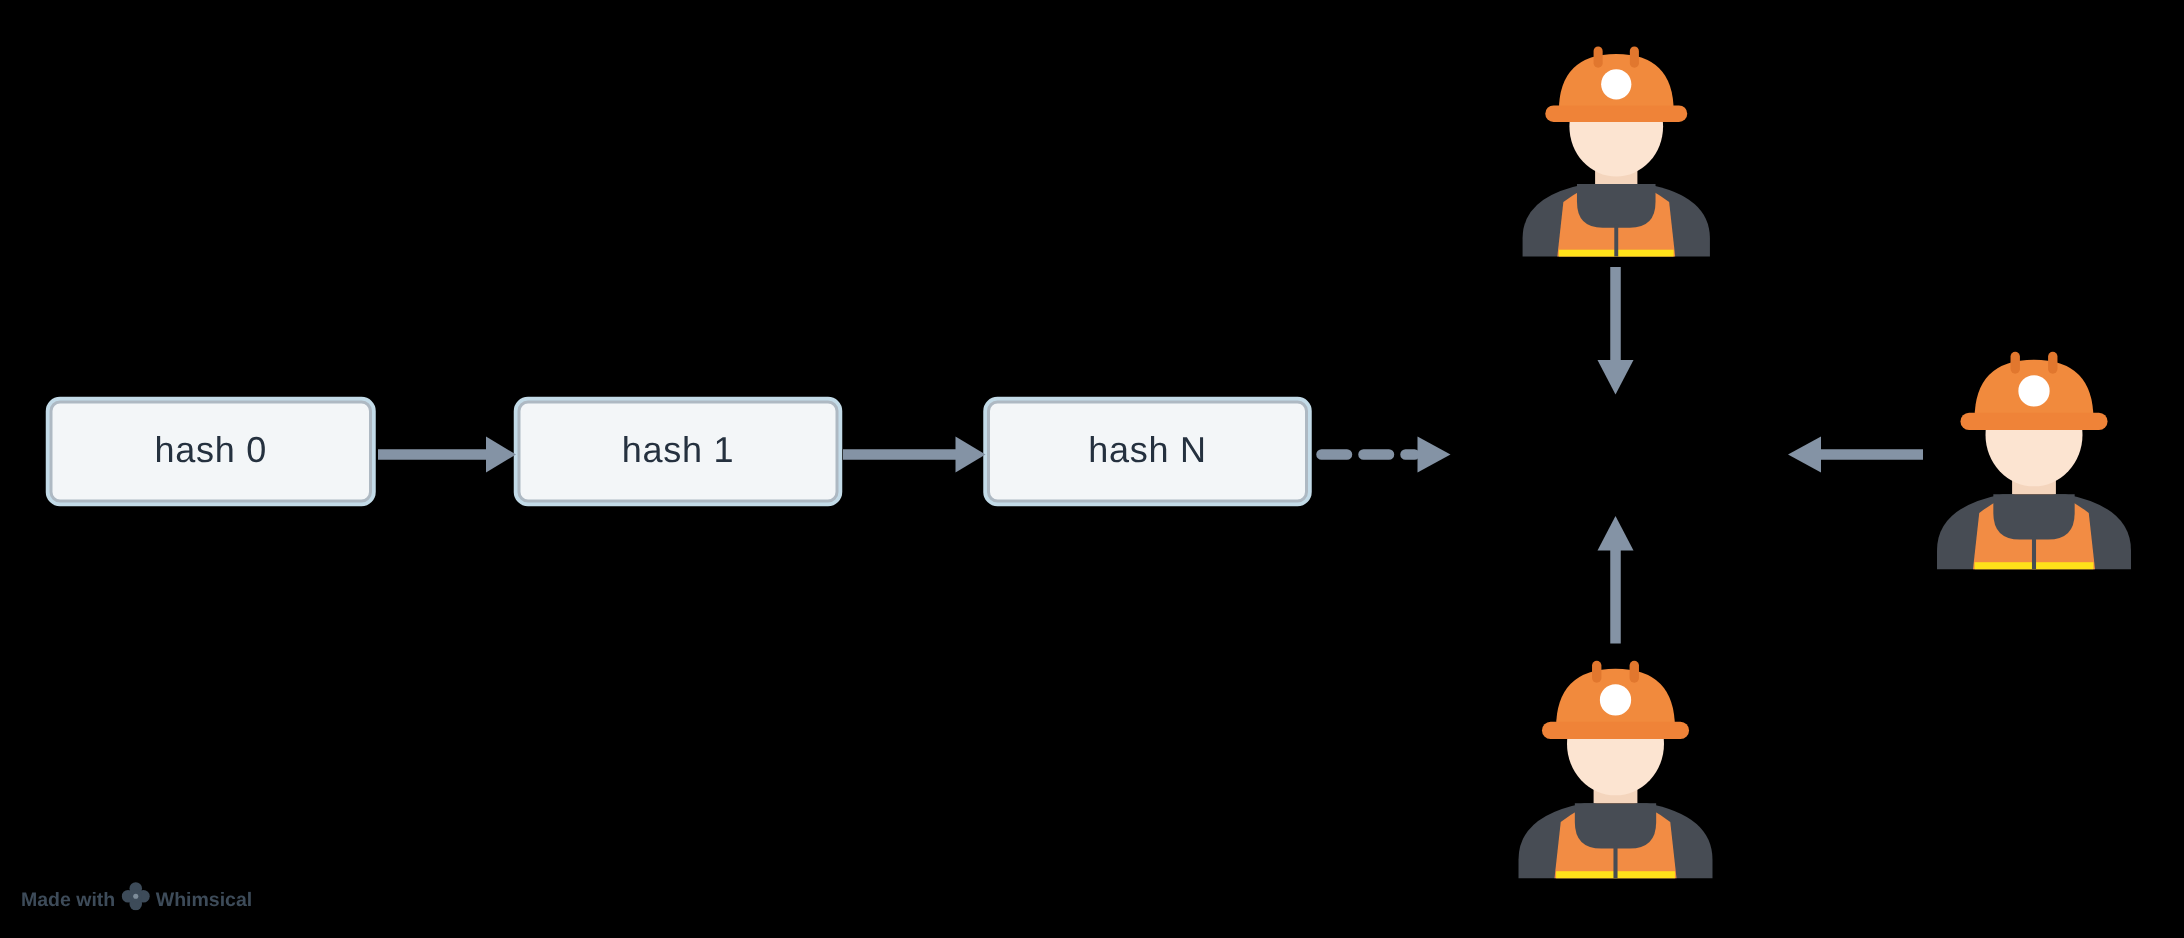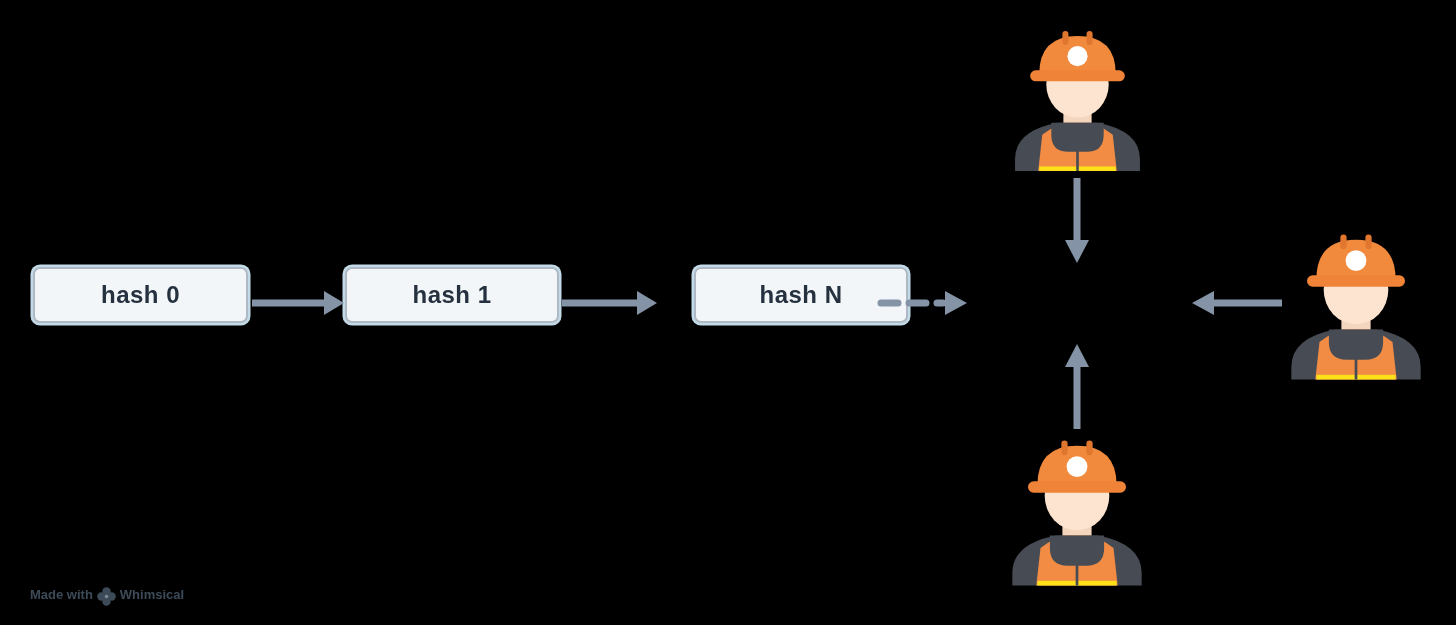--- a/index.html
+++ b/index.html
@@ -2,46 +2,46 @@
 <html><head>
 <meta charset="utf-8">
 <style>
   html,body{margin:0;padding:0;background:#000;}
   .canvas{
     position:relative;width:1456px;height:625px;background:#000000;
     overflow:hidden;font-family:"Liberation Sans","DejaVu Sans",sans-serif;
   }
   
   .node{
-    position:absolute;top:267px;height:56px;box-sizing:border-box;
+    position:absolute;top:267px;height:68px;box-sizing:border-box;
     background:#f3f6f8;border:2px solid #aeb9c3;border-radius:7px;
     box-shadow:0 0 0 2.5px rgba(206,231,244,.95);
     display:flex;align-items:center;justify-content:center;
-    color:#25313f;font-size:24px;font-weight:700;letter-spacing:.5px;
+    color:#25313f;font-size:24px;font-weight:400;letter-spacing:.5px;
   }
   .node--dashed{
     border:none;box-shadow:none;background:#f4f7f9;border-radius:9px;
   }
   .node--dashed .dash-border{position:absolute;inset:0;width:100%;height:100%;}
   .node--dashed .node-label{position:relative;z-index:1;}
   #node-hash-0{left:33px;width:215px;}
   #node-hash-1{left:345px;width:214px;text-align:center;}
-  #node-hash-n{left:658px;width:214px;margin-left:36px;}
+  #node-hash-n{left:658px;width:214px;}
   #node-hash-n1{left:970px;width:216px;}
   
   .arrow{position:absolute;display:block;}
   .arrow line{stroke:#8493a5;stroke-width:7;}
   .arrow .dash{stroke-dasharray:17 11;stroke-linecap:round;}
   .arrow polygon{fill:#8493a5;}
   
   .miner{position:absolute;display:block;}
   
   .watermark{
-    position:absolute;left:30px;top:587px;height:20px;
-    display:flex;align-items:flex-start;gap:4px;
+    position:absolute;left:14px;top:587px;height:20px;
+    display:flex;align-items:flex-end;gap:4px;
     color:#3d4b59;font-size:13px;font-weight:700;text-decoration:none;
   }
   .watermark svg{display:block;}
 </style>
 </head>
 <body>
 
 <div class="canvas">
 
   <svg width="0" height="0" style="position:absolute" aria-hidden="true">

